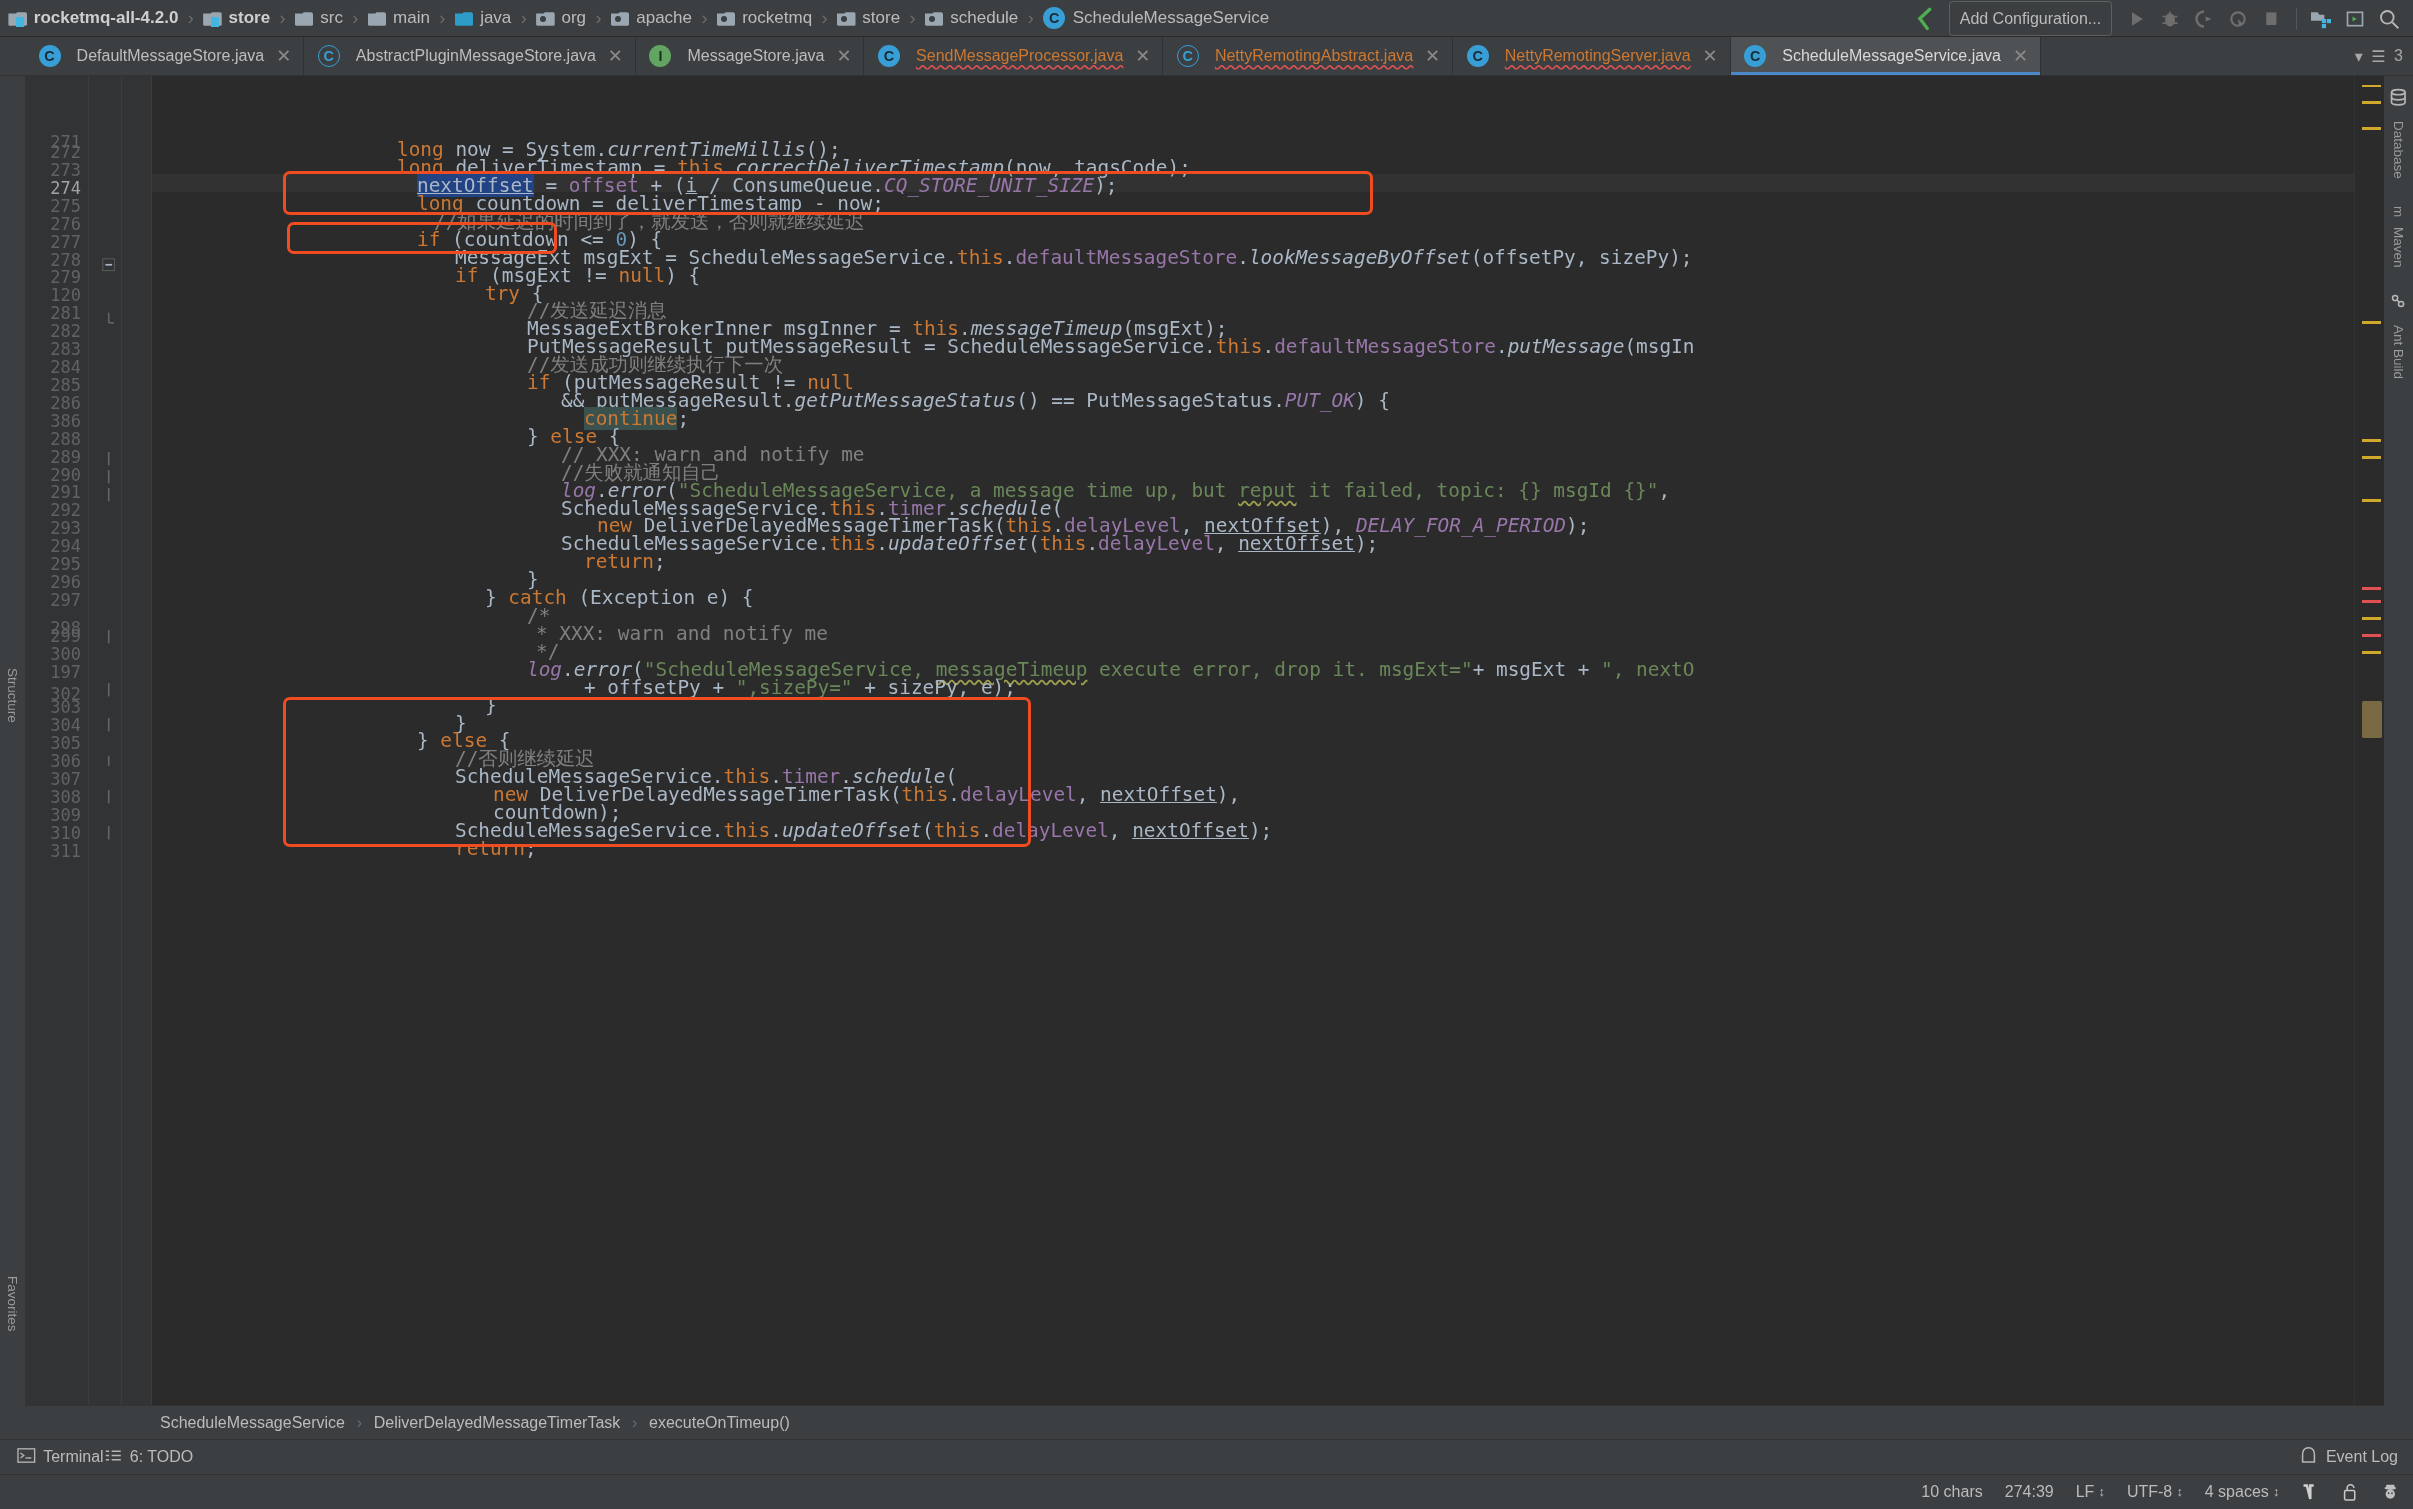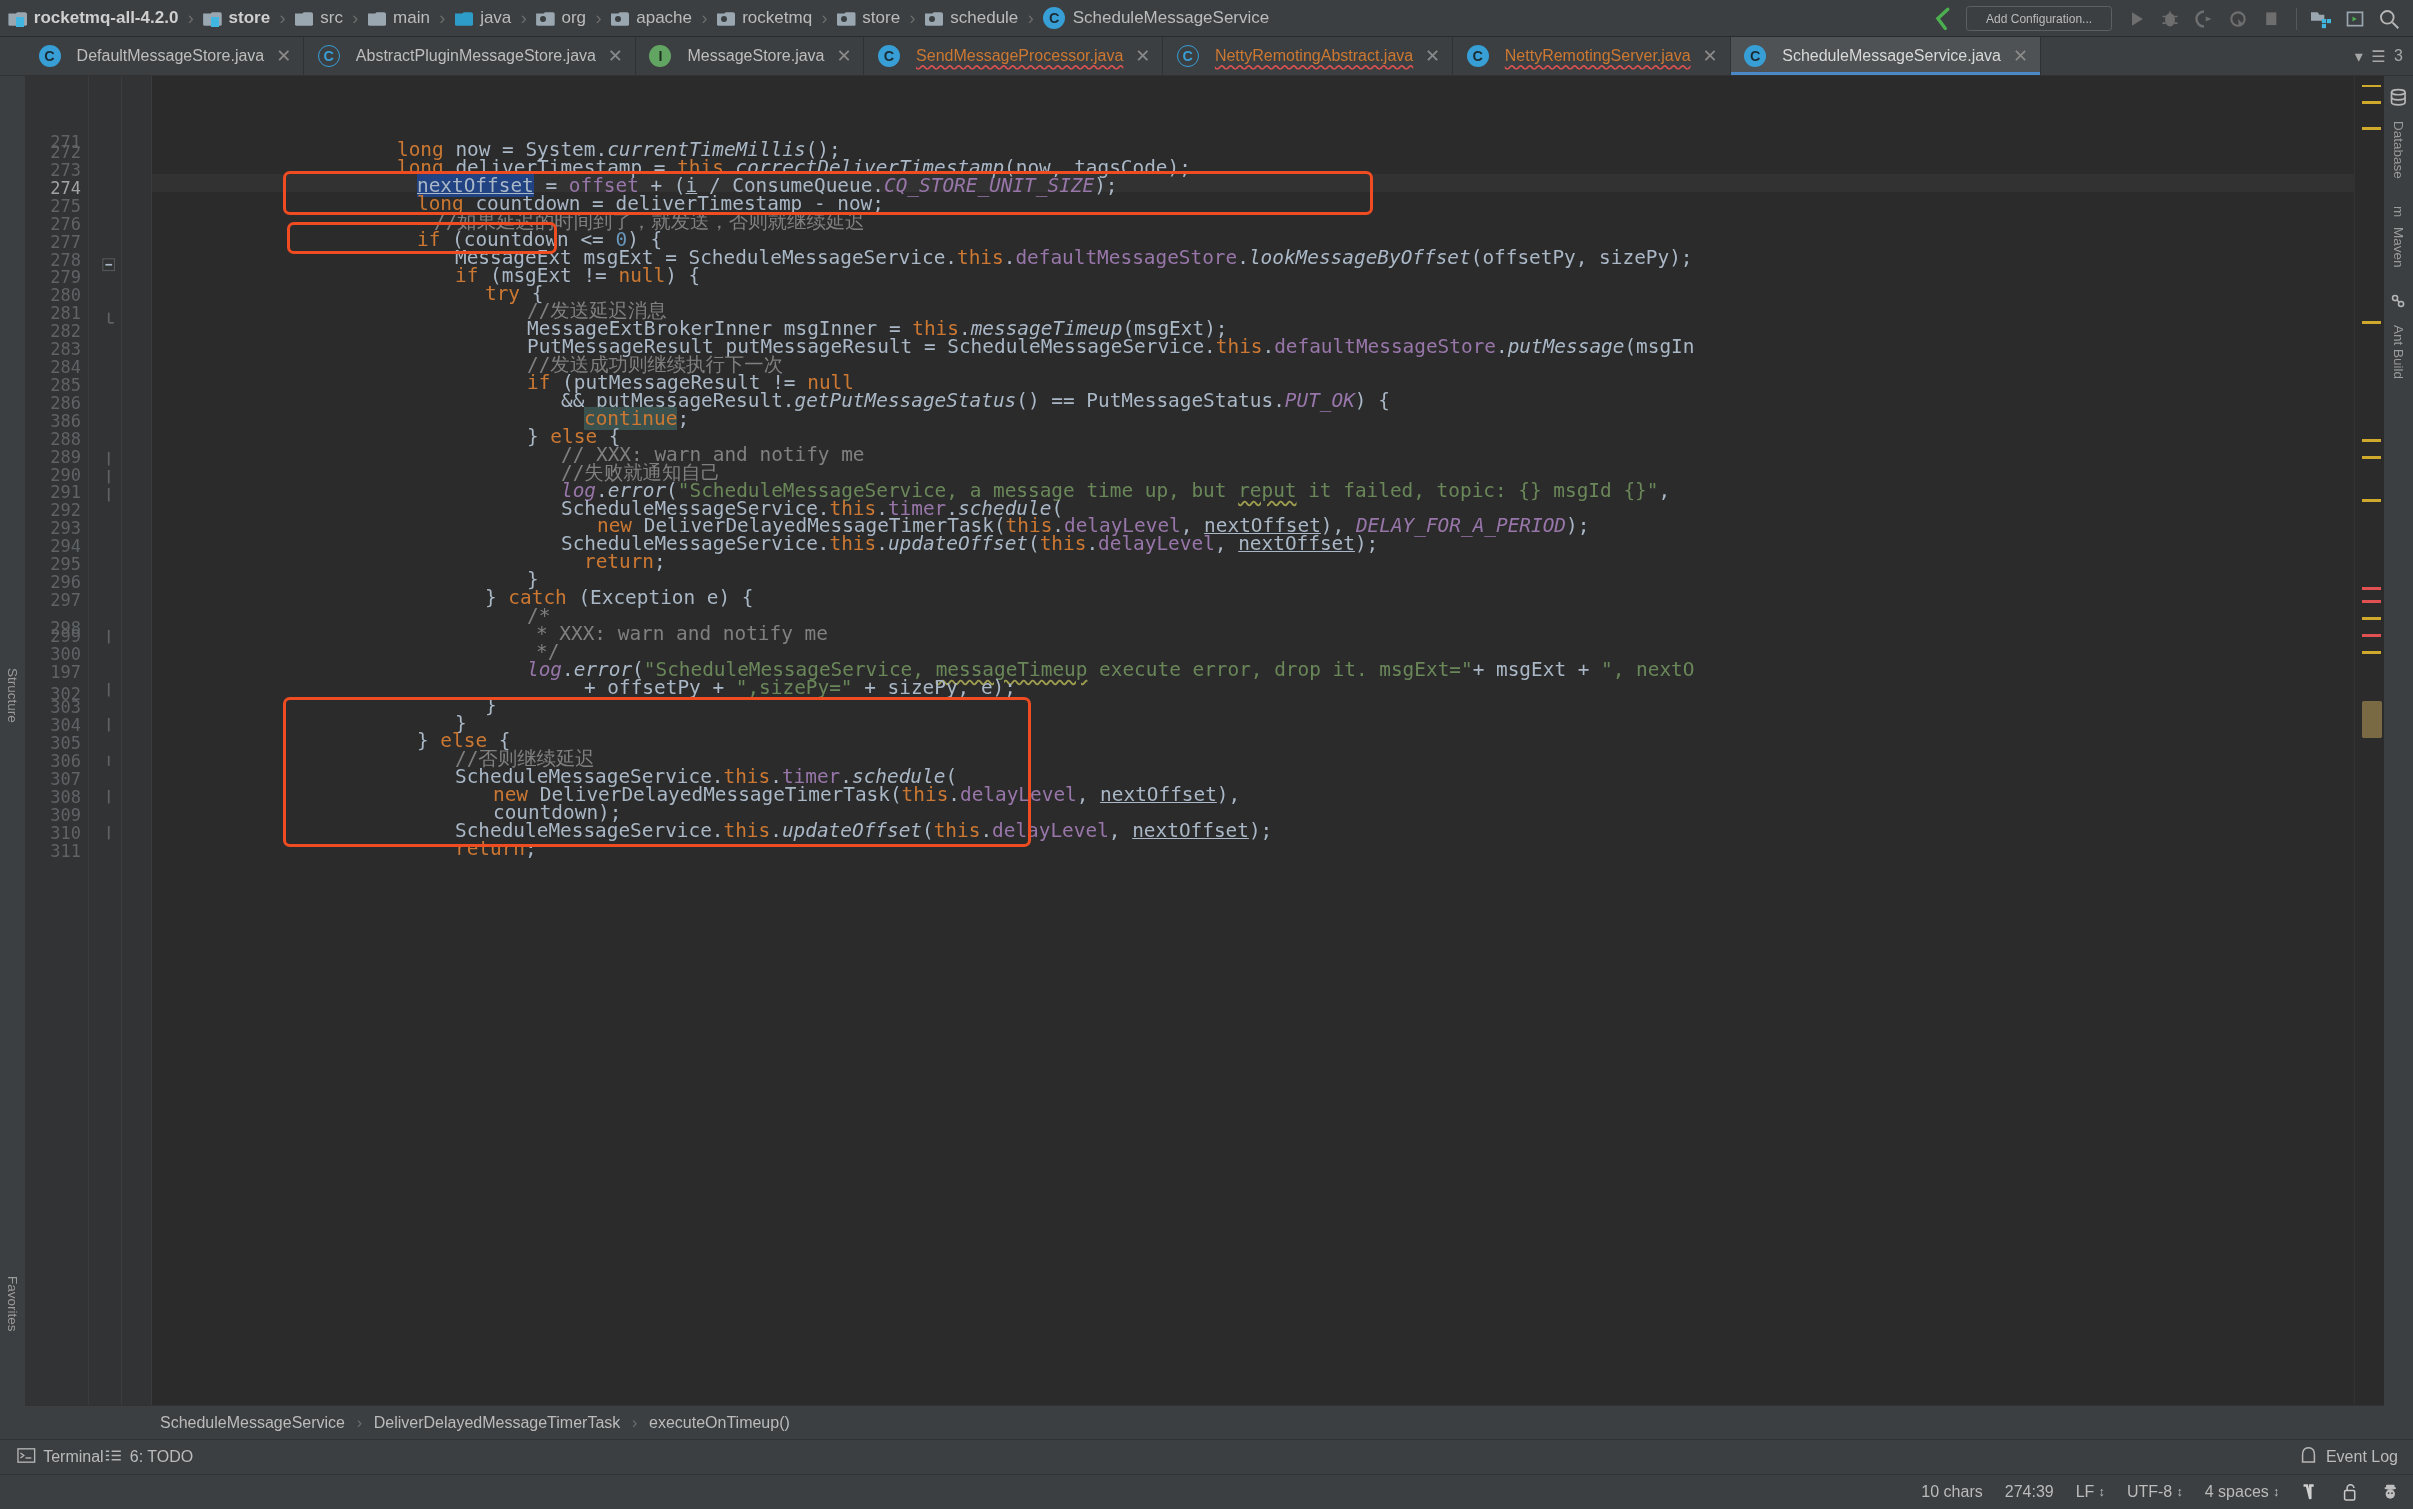--- a/index.html
+++ b/index.html
@@ -33,22 +33,22 @@
      clip-path: polygon(0 10%,40% 10%,48% 0,100% 0,100% 100%,0 100%); }
   .ficon.pkg::after { content:''; position:absolute; left:4.2px; top:5px; width:6px; height:6px; background:#3c3f41; border-radius:50%; }
   .cicon { width: 22px; height: 22px; border-radius: 50%; background: #389fd6; color:#1b2b33;
      font-size: 14.4px; font-weight: bold; display:flex; align-items:center; justify-content:center; margin-right: 7.6px; flex:0 0 22px;}
   .iicon { width: 22px; height: 22px; border-radius: 50%; background: #62a562; color:#1d2f1d;
      font-size: 14.4px; font-weight: bold; display:flex; align-items:center; justify-content:center; margin-right: 7.6px; flex:0 0 22px;}
   .cicon.abs { background:#3c3f41; border:1.7px solid #389fd6; color:#389fd6; }
 
   .nav-right { position:absolute; right: 8.5px; top:0; height:37px; display:flex; align-items:center; gap:1.7px; }
   .run-cfg {
-    height: 25px; border: 0.8px solid #5e6060; border-radius: 3.4px; color: #bbbbbb;
-    font-size: 12px; padding: 0 19px; display: flex; align-items: center; margin: 0 6.8px;
+    height: 35px; border: 0.8px solid #5e6060; border-radius: 3.4px; color: #bbbbbb;
+    font-size: 16px; padding: 0 10px; display: flex; align-items: center; margin: 0 6.8px;
   }
   .tool-btn { width: 32px; height: 29px; display:flex; align-items:center; justify-content:center; }
   .divider-v { width:0.8px; height:22px; background:#55585a; margin: 0 6.8px; }
 
   
   .tabbar {
     height: 39px; background: #3c3f41; display: flex; align-items: stretch;
     flex: 0 0 39px; position: relative; border-bottom:0.8px solid #323232;
   }
   .tab {
@@ -314,21 +314,21 @@
           <div id="gutter-nums">
               <div class="num" style="top: 56px;">271</div>
               <div class="num" style="top: 66px;">272</div>
               <div class="num" style="top: 84px;">273</div>
               <div class="num cur" style="top: 102px;">274</div>
               <div class="num" style="top: 120px;">275</div>
               <div class="num" style="top: 138px;">276</div>
               <div class="num" style="top: 156px;">277</div>
               <div class="num" style="top: 174px;">278</div>
               <div class="num" style="top: 191px;">279</div>
-              <div class="num" style="top: 209px;">280</div>
+              <div class="num" style="top: 209px;">120</div>
               <div class="num" style="top: 227px;">281</div>
               <div class="num" style="top: 245px;">282</div>
               <div class="num" style="top: 263px;">283</div>
               <div class="num" style="top: 281px;">284</div>
               <div class="num" style="top: 299px;">285</div>
               <div class="num" style="top: 317px;">286</div>
               <div class="num" style="top: 335px;">386</div>
               <div class="num" style="top: 353px;">288</div>
               <div class="num" style="top: 371px;">289</div>
               <div class="num" style="top: 389px;">290</div>

